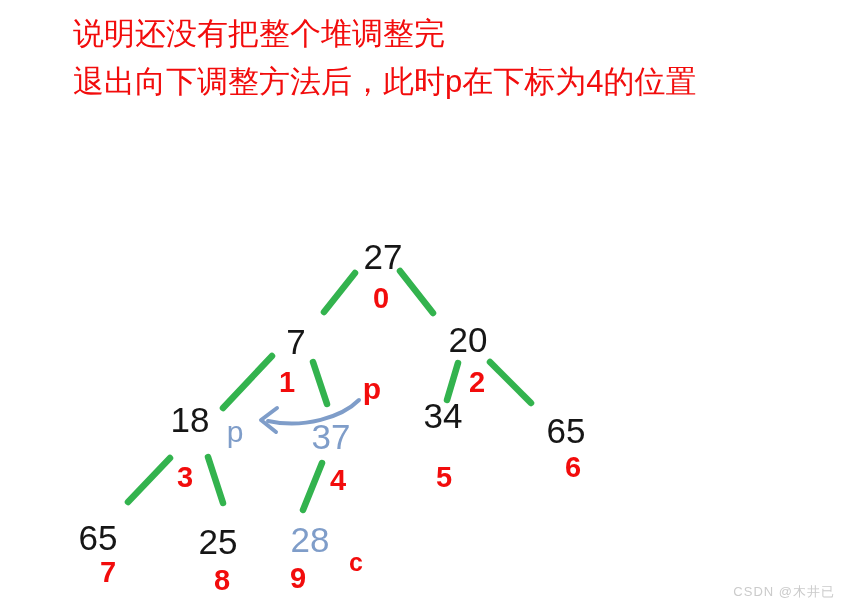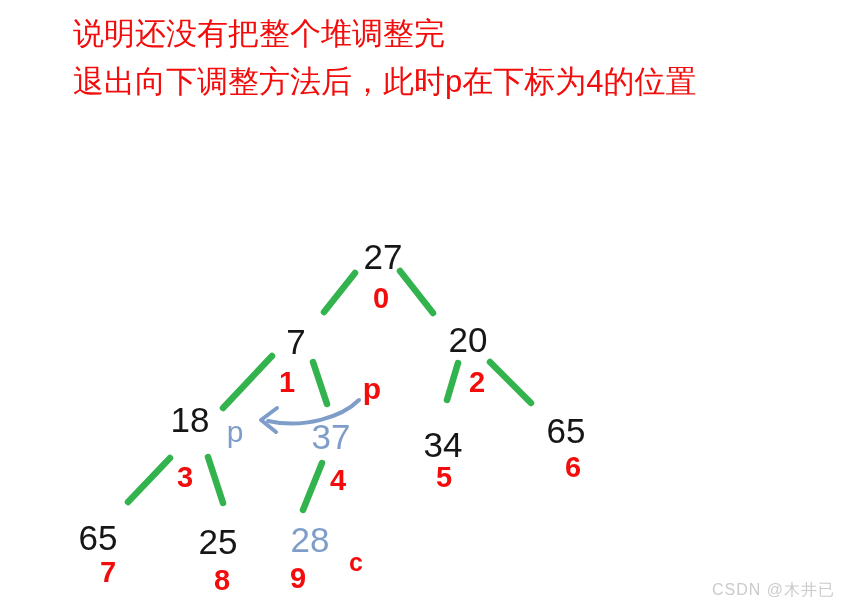--- a/index.html
+++ b/index.html
@@ -44,21 +44,21 @@
   .idx { color: var(--annotation-red); font-size: 29px; font-weight: 700; }
   .ptr { font-size: 30px; font-weight: 600; }
   .ptr.red { color: var(--annotation-red); }
   .ptr.blue { color: var(--pointer-blue); font-weight: 400; }
   .ptr.small { font-size: 25px; font-weight: 700; }
   .watermark {
     position: absolute;
     right: 12px;
     bottom: 10px;
     color: var(--watermark-gray);
-    font-size: 16px;
+    font-size: 13px;
     letter-spacing: 1px;
   }
 </style>
 </head>
 <body>
 
 <div class="page">
 
   <div class="note-block">
     <div class="note-line">说明还没有把整个堆调整完</div>
@@ -79,21 +79,21 @@
       <line class="edge" x1="322" y1="463" x2="303" y2="510"></line>
       <path class="arrow" d="M 359 400 C 342 417, 304 429, 268 421"></path>
       <polyline class="arrow" points="277,408 261,420 276,432"></polyline>
     </svg>
 
     <div class="node" style="left:383px; top:257px">27</div>
     <div class="node" style="left:296px; top:342px">7</div>
     <div class="node" style="left:468px; top:340px">20</div>
     <div class="node" style="left:190px; top:420px">18</div>
     <div class="node blue" style="left:331px; top:437px">37</div>
-    <div class="node" style="left:443px; top:445px">34</div>
+    <div class="node" style="left:443px; top:416px">34</div>
     <div class="node" style="left:566px; top:431px">65</div>
     <div class="node" style="left:98px; top:538px">65</div>
     <div class="node" style="left:218px; top:542px">25</div>
     <div class="node blue" style="left:310px; top:540px">28</div>
 
     <div class="idx" style="left:381px; top:298px">0</div>
     <div class="idx" style="left:287px; top:382px">1</div>
     <div class="idx" style="left:477px; top:382px">2</div>
     <div class="idx" style="left:185px; top:477px">3</div>
     <div class="idx" style="left:338px; top:480px">4</div>

